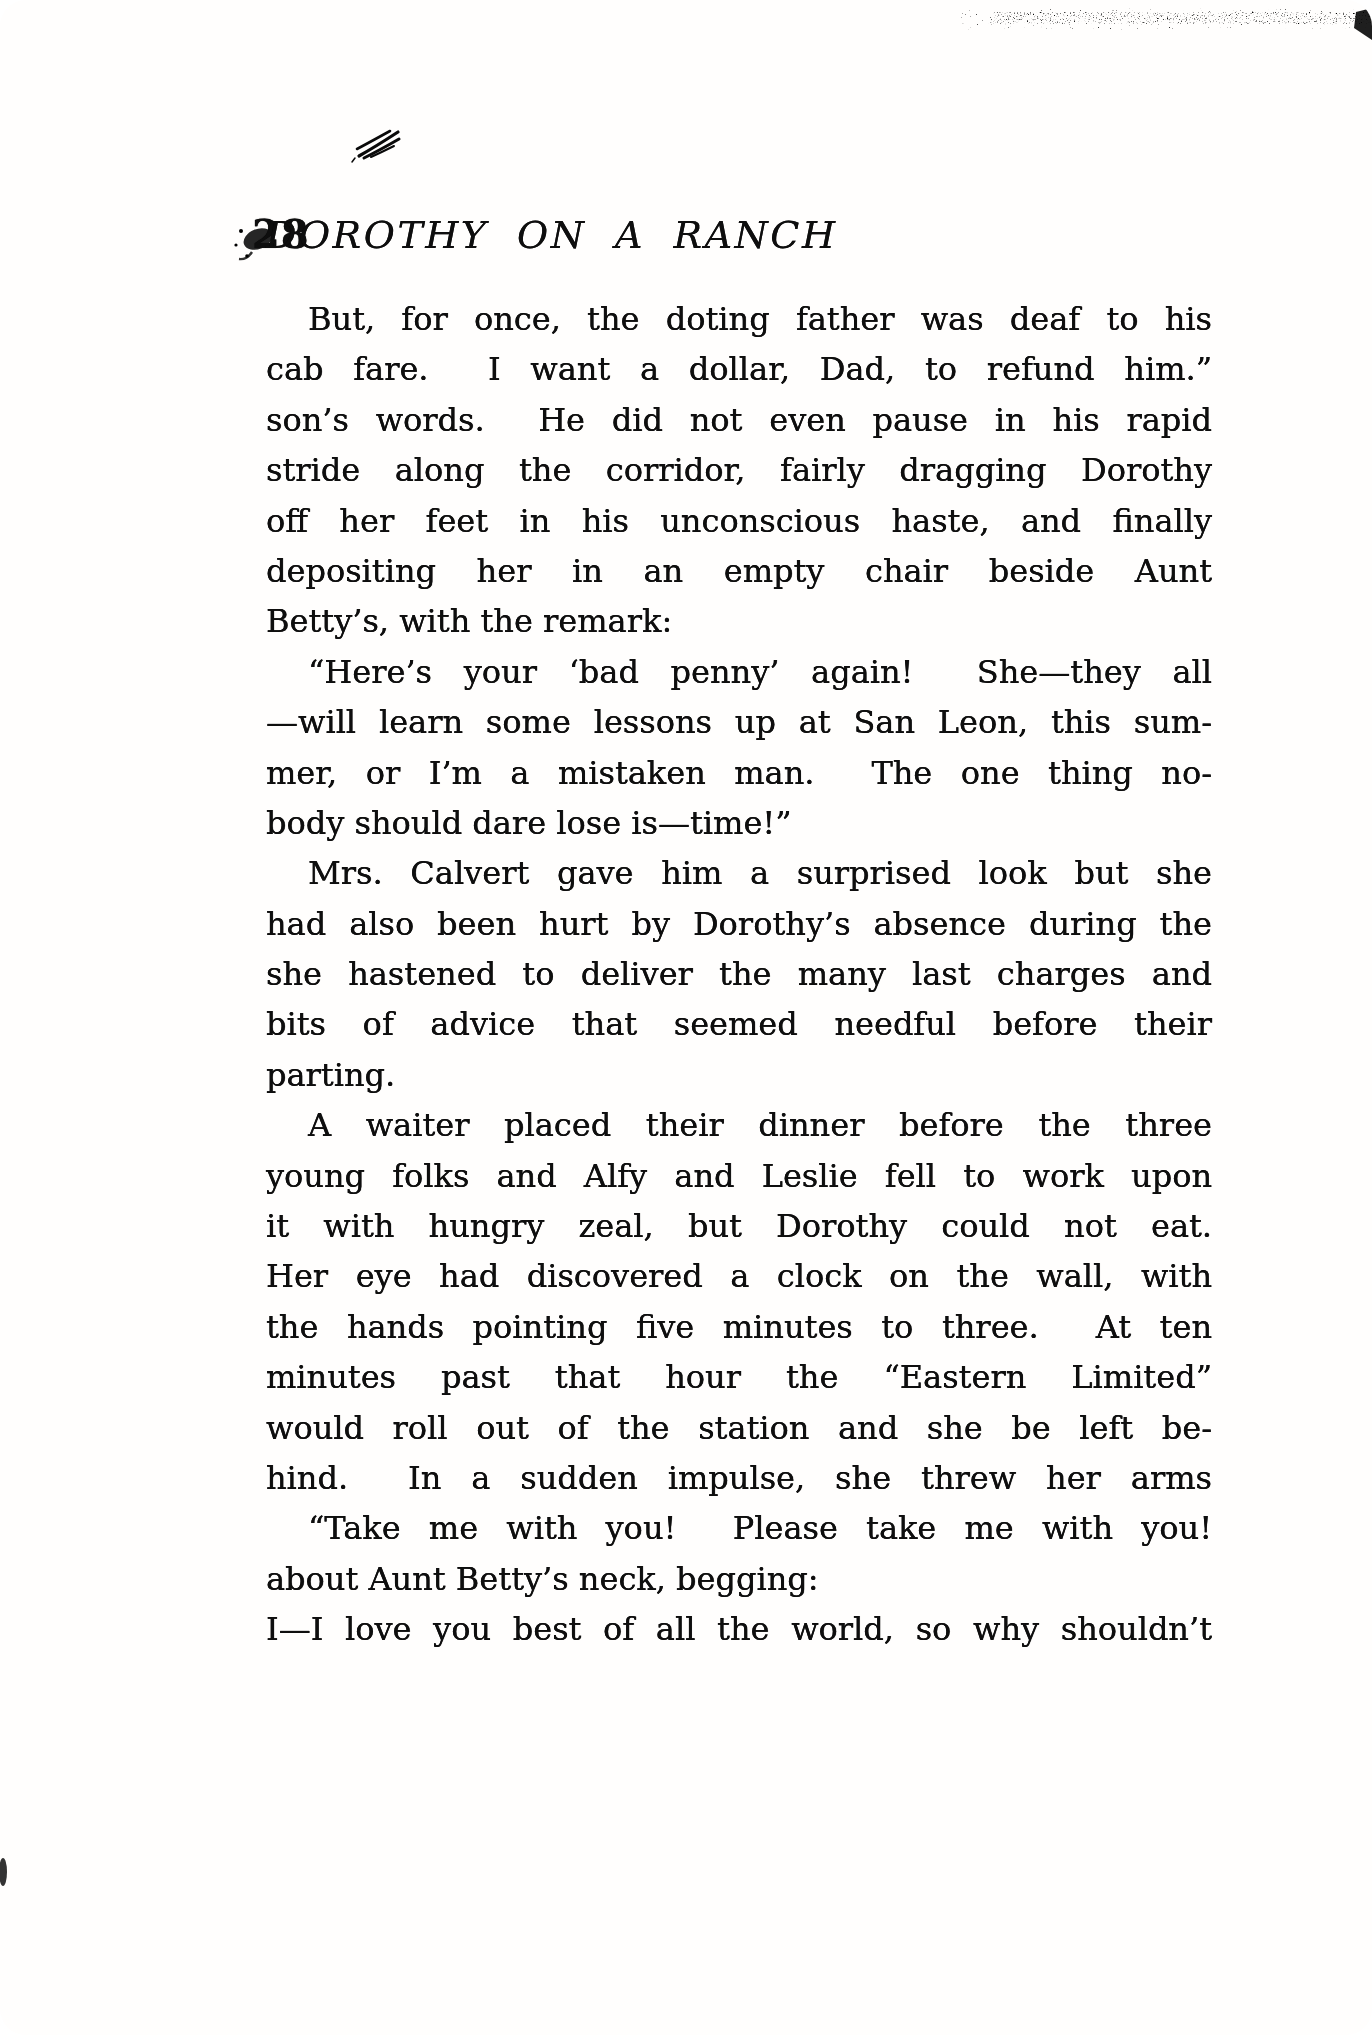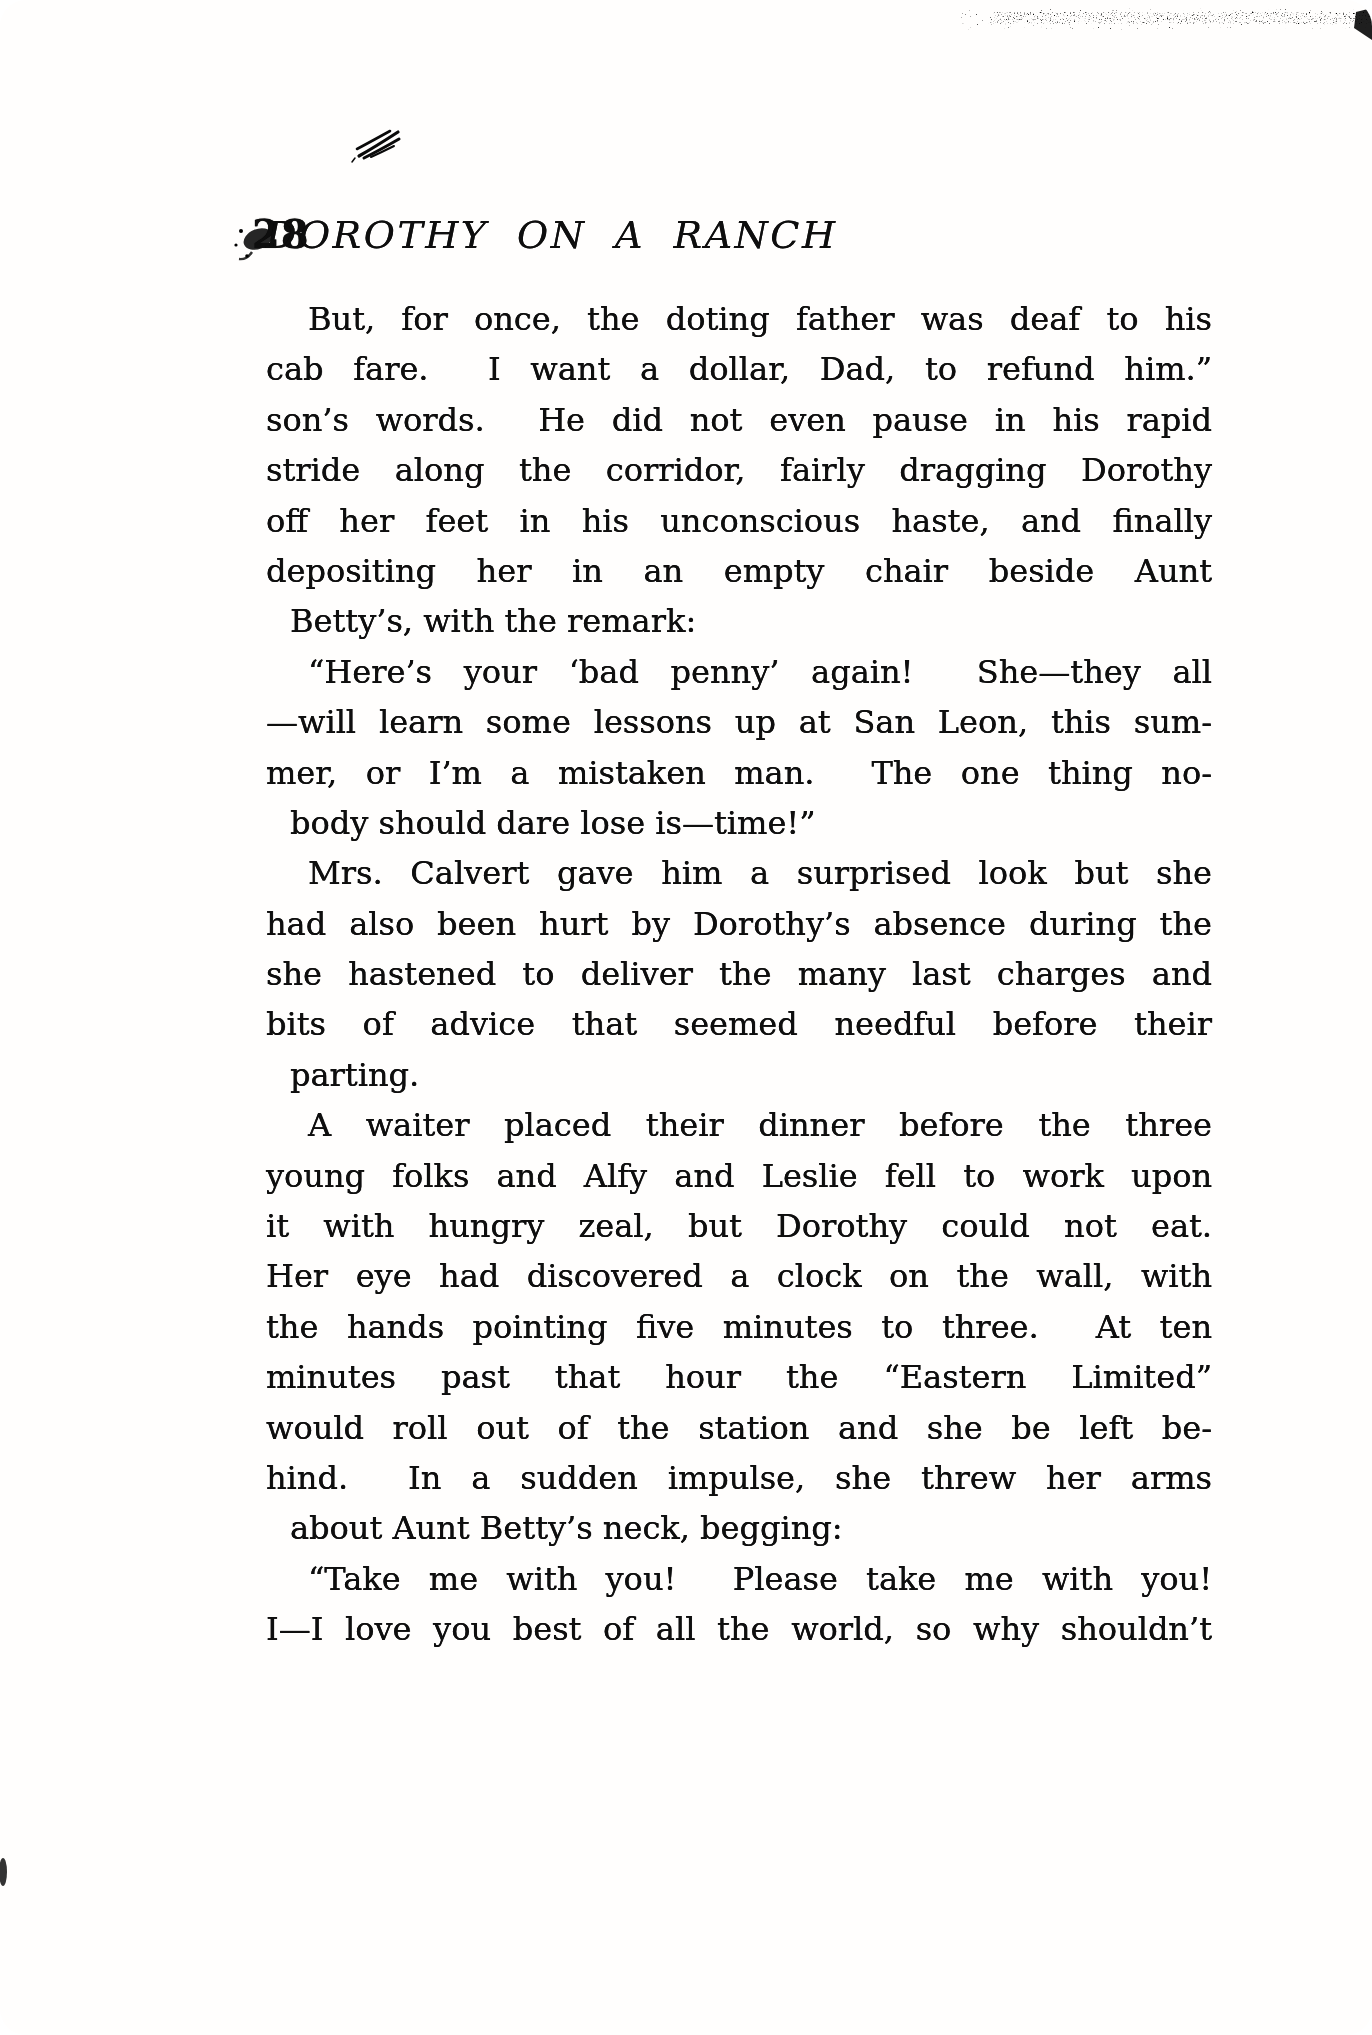--- a/index.html
+++ b/index.html
@@ -31,21 +31,21 @@
   .body-text{position:absolute;left:266px;top:294px;width:946px;z-index:2;}
   .ln{
     white-space:pre-wrap;
     text-align:justify;
     text-align-last:justify;
     height:50.4px;line-height:50.4px;
     font-size:32px;
     text-shadow:0 0 0.6px rgba(0,0,0,.9), 0.4px 0.3px 0 rgba(0,0,0,.3);
   }
   .ln.ind{text-indent:42px;}
-  .ln.end{text-align-last:left;margin-left:24px;}
+  .ln.end{text-align-last:left;}
 </style>
 </head>
 <body>
 
 <div class="page">
 
   <svg class="noise-svg" viewBox="0 0 1372 2035" xmlns="http://www.w3.org/2000/svg">
     <defs>
       <filter id="nLight" x="0%" y="0%" width="100%" height="100%">
         <feTurbulence type="fractalNoise" baseFrequency="0.9" numOctaves="1" seed="11" stitchTiles="stitch"></feTurbulence>
@@ -133,18 +133,18 @@
     <div class="ln">bits of advice that seemed needful before their</div>
     <div class="ln end">parting.</div>
     <div class="ln ind">A waiter placed their dinner before the three</div>
     <div class="ln">young folks and Alfy and Leslie fell to work upon</div>
     <div class="ln">it with hungry zeal, but Dorothy could not eat.</div>
     <div class="ln">Her eye had discovered a clock on the wall, with</div>
     <div class="ln">the hands pointing five minutes to three.  At ten</div>
     <div class="ln">minutes past that hour the “Eastern Limited”</div>
     <div class="ln">would roll out of the station and she be left be-</div>
     <div class="ln">hind.  In a sudden impulse, she threw her arms</div>
+    <div class="ln ind">“Take me with you!  Please take me with you!</div>
     <div class="ln end">about Aunt Betty’s neck, begging:</div>
-    <div class="ln ind">“Take me with you!  Please take me with you!</div>
     <div class="ln">I—I love you best of all the world, so why shouldn’t</div>
   </div>
 
 </div>
 
 </body></html>

